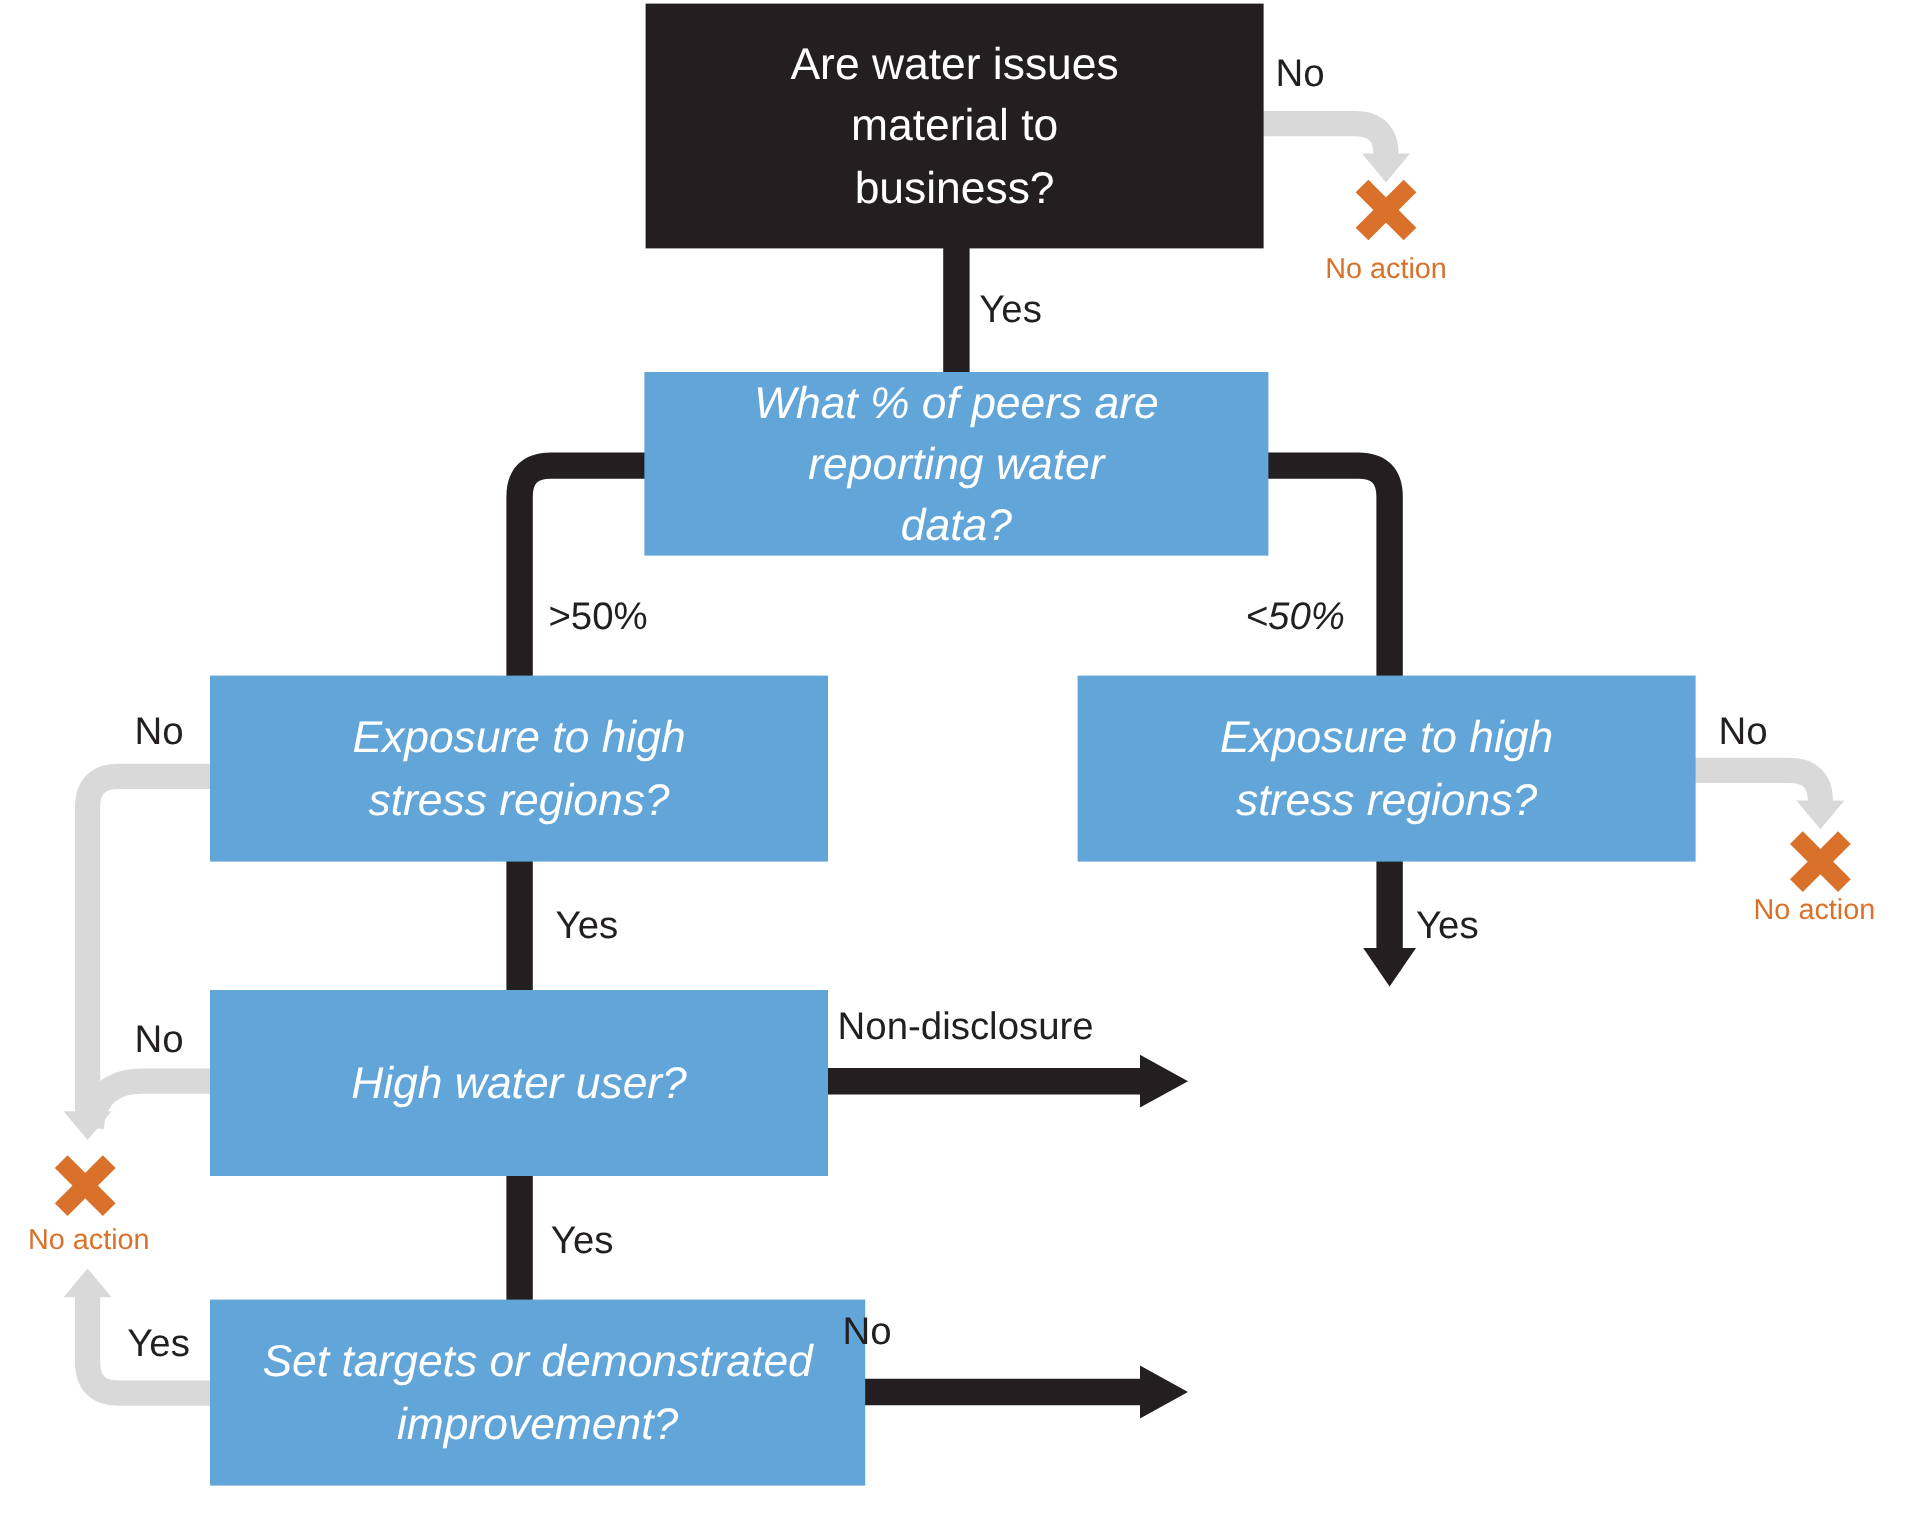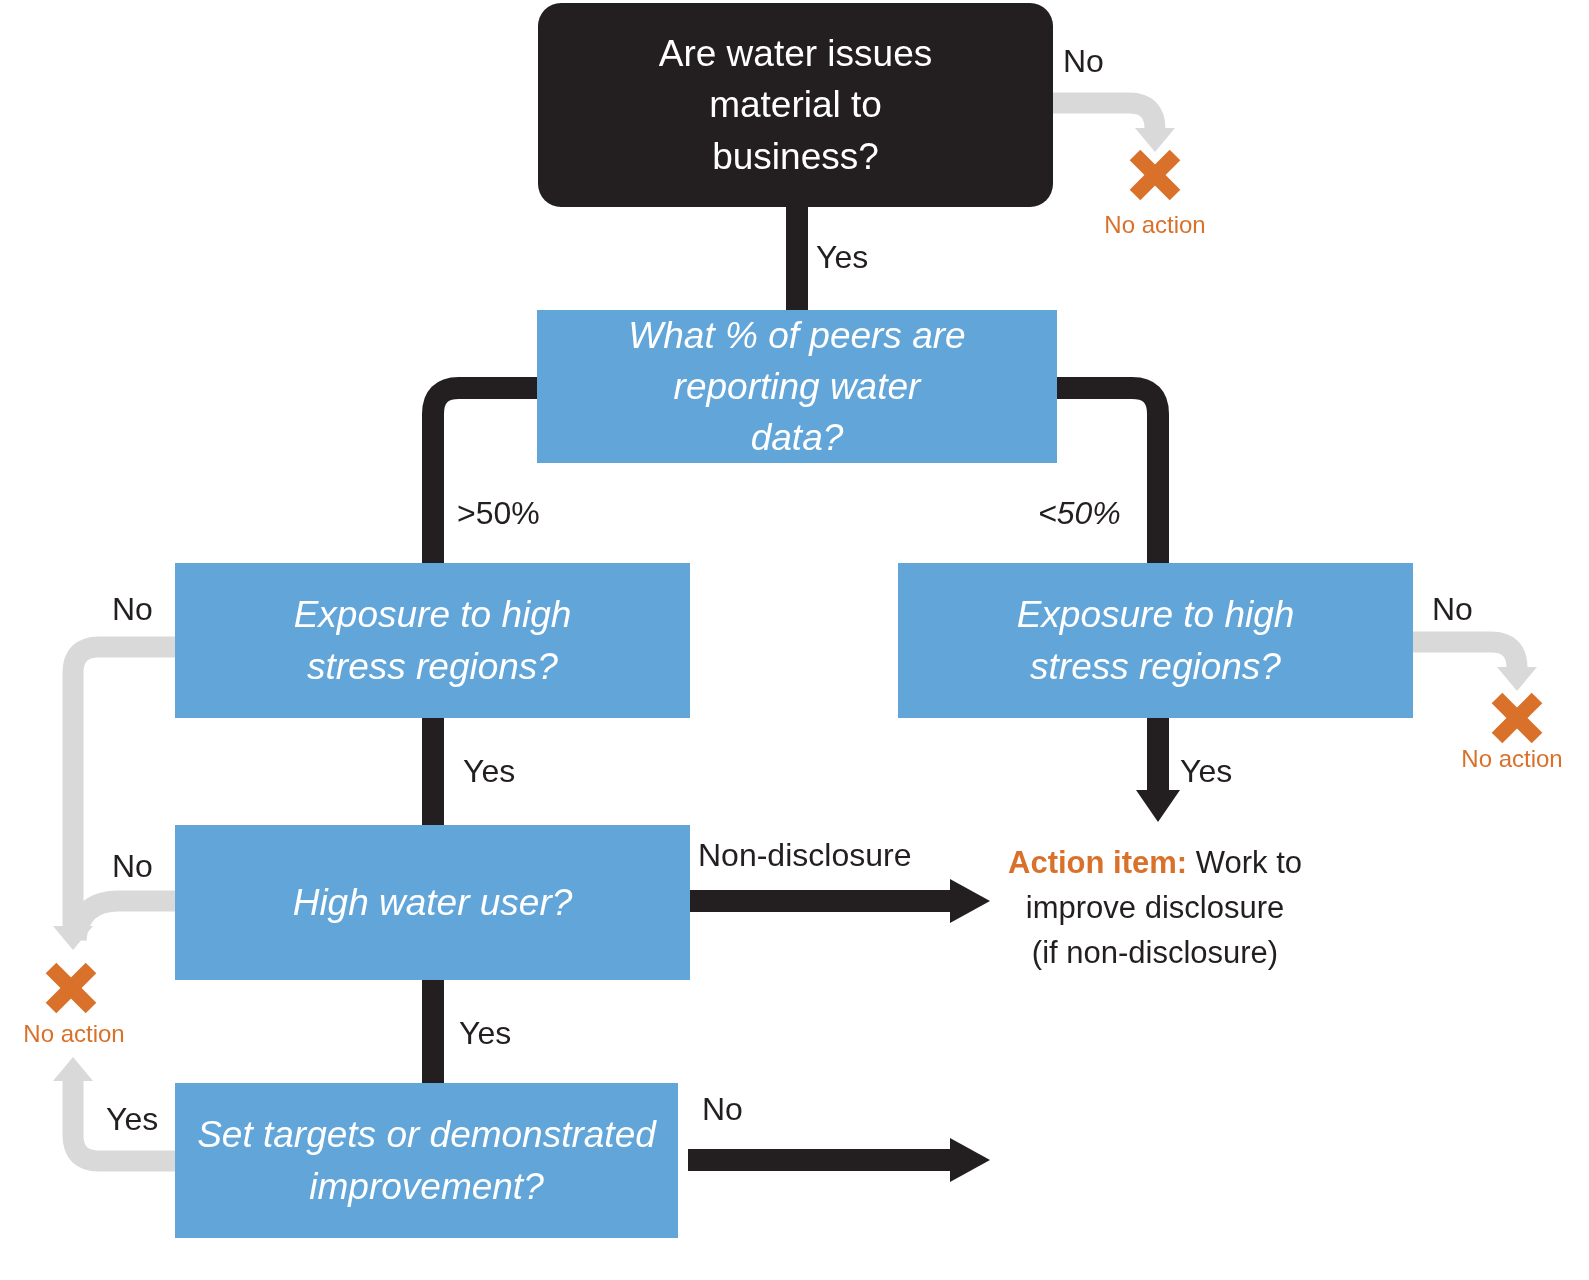--- a/index.html
+++ b/index.html
@@ -13,21 +13,21 @@
   #wires{position:absolute;left:0;top:0;z-index:0;}
   .node{
     position:absolute;z-index:1;
     display:flex;align-items:center;justify-content:center;
     text-align:center;
     color:#ffffff;
     font-size:37px;line-height:1.38;
     box-sizing:border-box;
   }
   .node .inner{display:block;}
-  .node.black{background:#231f20;border-radius:23px;}
+  .node.black{background:#231f20;}
   .node.blue{background:#62a5d9;font-style:italic;}
   .edge-label{
     position:absolute;z-index:2;
     color:#231f20;font-size:32px;line-height:1.1;white-space:nowrap;
   }
   .no-action{
     position:absolute;z-index:2;
     color:#d9712b;font-size:24px;line-height:1.1;white-space:nowrap;
     transform:translateX(-50%);
   }
@@ -102,21 +102,21 @@
   </div>
 
   <div class="node blue" style="left:898px;top:563px;width:515px;height:155px;">
     <span class="inner" style="max-width:300px;">Exposure to high stress regions?</span>
   </div>
 
   <div class="node blue" style="left:175px;top:825px;width:515px;height:155px;">
     <span class="inner">High water user?</span>
   </div>
 
-  <div class="node blue" style="left:175px;top:1083px;width:503px;height:155px;">
+  <div class="node blue" style="left:175px;top:1083px;width:546px;height:155px;">
     <span class="inner" style="max-width:470px;">Set targets or demonstrated improvement?</span>
   </div>
 
   <div class="edge-label" style="left:1063px;top:44px;">No</div>
   <div class="edge-label" style="left:816px;top:240px;">Yes</div>
   <div class="edge-label" style="left:457px;top:496px;">&gt;50%</div>
   <div class="edge-label" style="left:1038px;top:496px;font-style:italic;">&lt;50%</div>
   <div class="edge-label" style="left:112px;top:592px;">No</div>
   <div class="edge-label" style="left:1432px;top:592px;">No</div>
   <div class="edge-label" style="left:463px;top:754px;">Yes</div>
@@ -124,20 +124,15 @@
   <div class="edge-label" style="left:112px;top:849px;">No</div>
   <div class="edge-label" style="left:698px;top:838px;">Non-disclosure</div>
   <div class="edge-label" style="left:459px;top:1016px;">Yes</div>
   <div class="edge-label" style="left:106px;top:1102px;">Yes</div>
   <div class="edge-label" style="left:702px;top:1092px;">No</div>
 
   <div class="no-action" style="left:1155px;top:212px;">No action</div>
   <div class="no-action" style="left:1512px;top:746px;">No action</div>
   <div class="no-action" style="left:74px;top:1021px;">No action</div>
 
-  <div class="action" style="left:1155px;top:840px;">
-    <div><span class="prefix">Action item:</span><span> Work to</span></div>
-    <div>improve disclosure</div>
-    <div>(if non-disclosure)</div>
-  </div>
 
 
 </div>
 
 </body></html>

